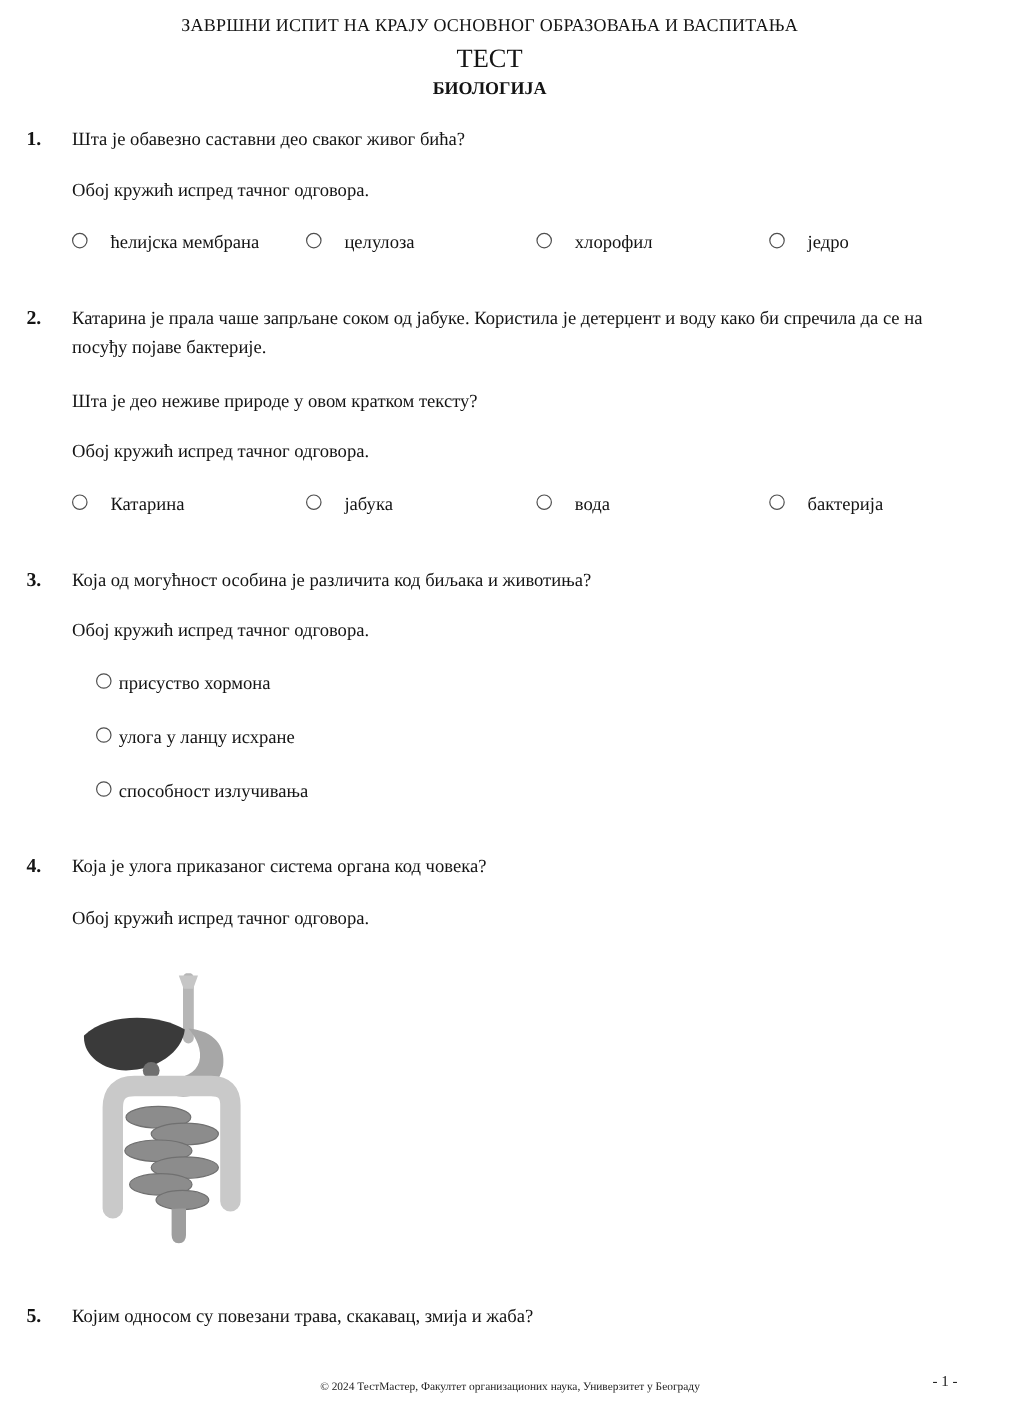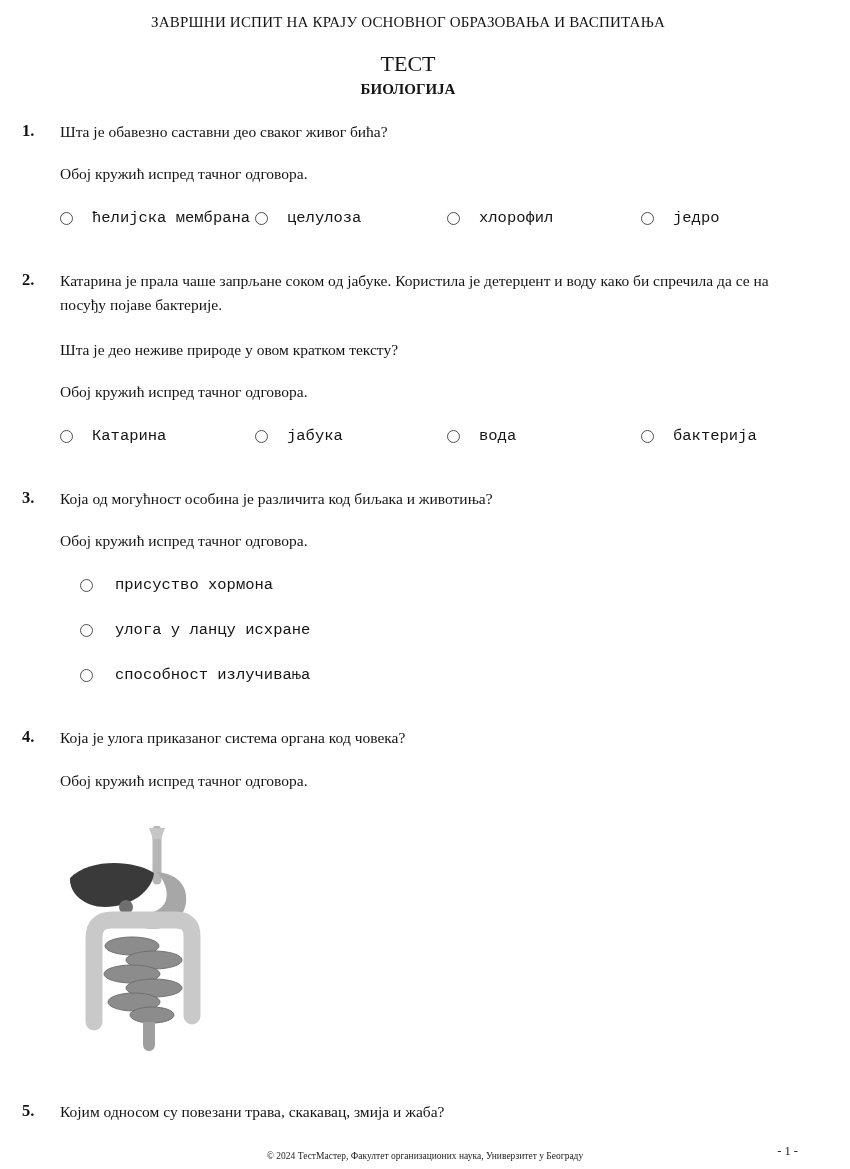--- a/index.html
+++ b/index.html
@@ -5,44 +5,44 @@
   * { margin:0; padding:0; box-sizing:border-box; }
   html,body { background:#ffffff; }
   body {
     width:850px; height:1169px; position:relative; overflow:hidden;
     font-family:"Liberation Serif", serif; color:#141414;
   }
   .page { padding:10px 56px 0 22px; }
 
   .header { text-align:center; }
   .exam-title { font-size:15px; letter-spacing:.2px; padding-top:4px; }
-  .test-label { font-size:22px; margin-top:20px;text-align:center; }
+  .test-label { font-size:22px; margin-top:5px;text-align:center; }
   .subject    { font-size:15px; margin-top:4px;font-weight:bold; }
 
   .question { display:flex; margin-top:42px; }
   .question.first { margin-top:22px; }
   .q-num { flex:0 0 38px; width:38px; font-weight:bold; font-size:16.5px; padding-top:1px; }
   .q-body { flex:1; font-size:15.5px; }
   .q-para { line-height:1.5; margin:0 0 22px 0; }
   .q-para:last-of-type { margin-bottom:0; }
   .q-instruction { margin:22px 0 26px 0; }
 
   .options-row { display:grid; grid-template-columns:195px 192px 194px auto; align-items:center; }
-  .option { display:flex; align-items:center; gap:19px; cursor:pointer;font-family:Liberation Mono, monospace; }
+  .option { display:flex; gap:19px; cursor:pointer; }
   .radio {
     width:13px; height:13px; border:1.5px solid #4f4f4f; border-radius:50%;
     background:#fff; flex:0 0 13px; display:inline-block;
   }
   .option-label { font-size:15.5px; white-space:nowrap; }
 
   .options-col { padding-left:20px; }
   .options-col .option { margin-bottom:27px; }
   .options-col .option:last-child { margin-bottom:0; }
   .options-col.wide-gap .option { margin-bottom:32px; }
-  .options-col .option { gap:22px; }
+  .options-col .option { gap:6px; }
 
   .q4-content { display:flex; justify-content:space-between; align-items:flex-start; }
   .organ-figure { margin:10px 28px 0 0; }
 
   .footer {
     position:absolute; left:0; right:0; bottom:6px;
     text-align:center; font-size:9.5px; line-height:1.5; color:#222;
   }
   .page-number { position:absolute; right:52px; bottom:10px; font-size:12.5px; color:#222; }
 </style>

